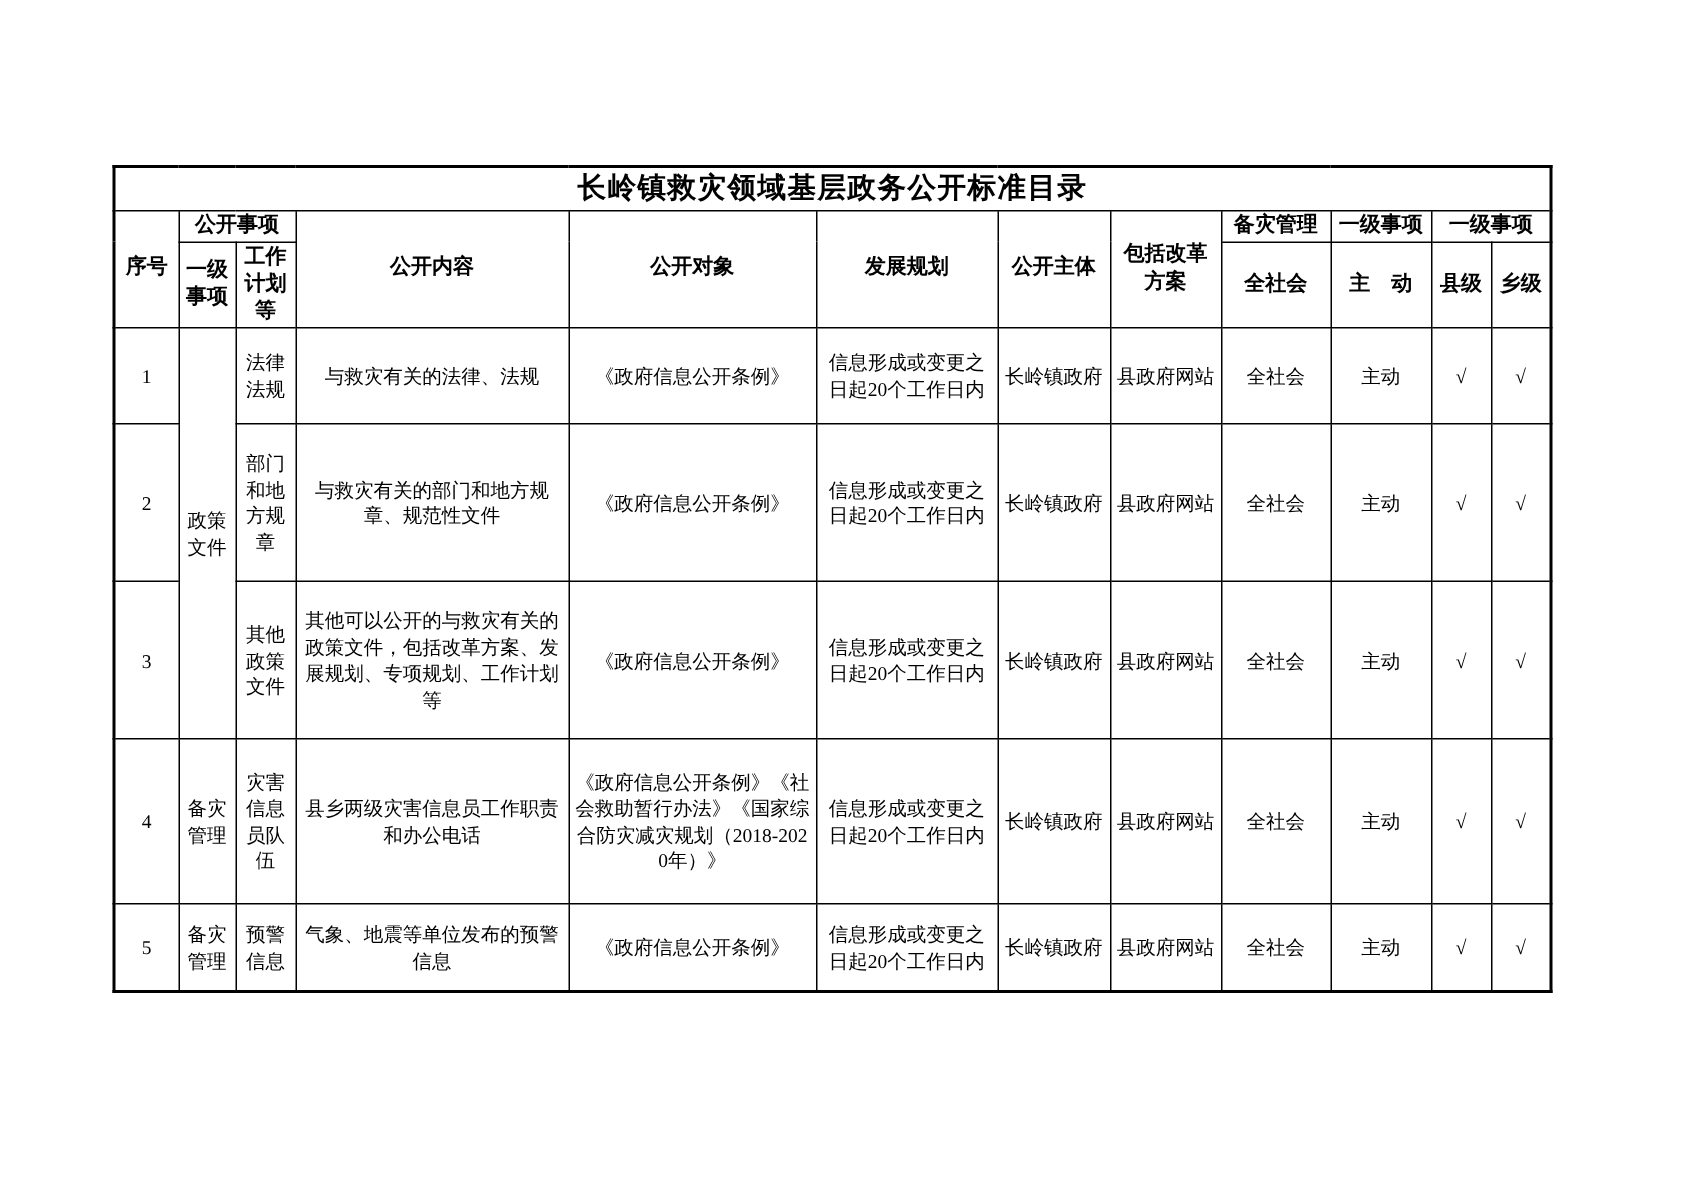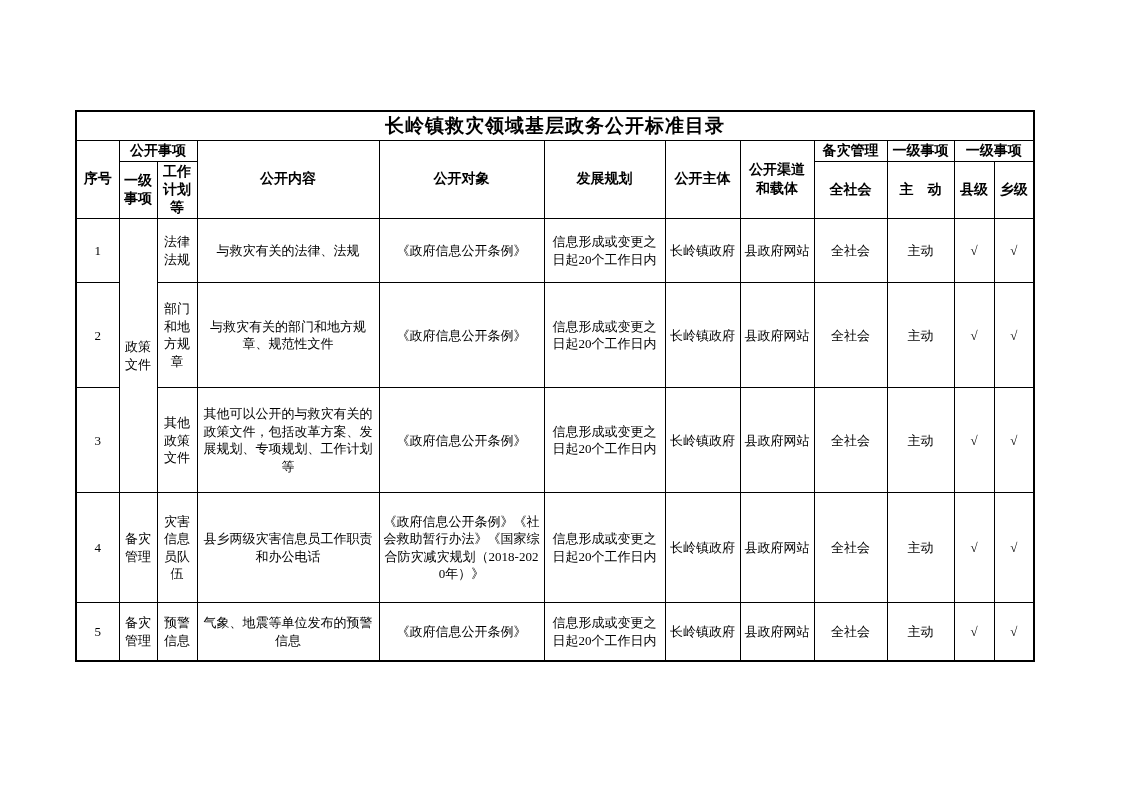--- a/index.html
+++ b/index.html
@@ -79,21 +79,21 @@
       <td colspan="12">长岭镇救灾领域基层政务公开标准目录</td>
     </tr>
 
     <tr class="hdr hdr-top">
       <td rowspan="2">序号</td>
       <td colspan="2">公开事项</td>
       <td rowspan="2">公开内容</td>
       <td rowspan="2">公开对象</td>
       <td rowspan="2">发展规划</td>
       <td rowspan="2">公开主体</td>
-      <td rowspan="2">公开渠道和载体</td>
+      <td rowspan="2">包括改革方案</td>
       <td>备灾管理</td>
       <td>一级事项</td>
       <td colspan="2">一级事项</td>
     </tr>
 
     <tr class="hdr hdr-bottom">
       <td>一级事项</td>
       <td>工作计划等</td>
       <td>全社会</td>
       <td>主　动</td>

